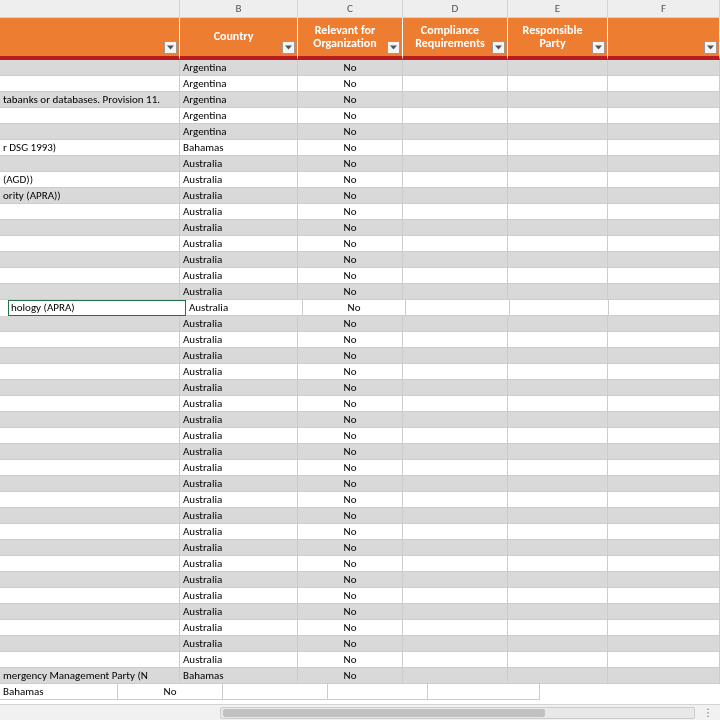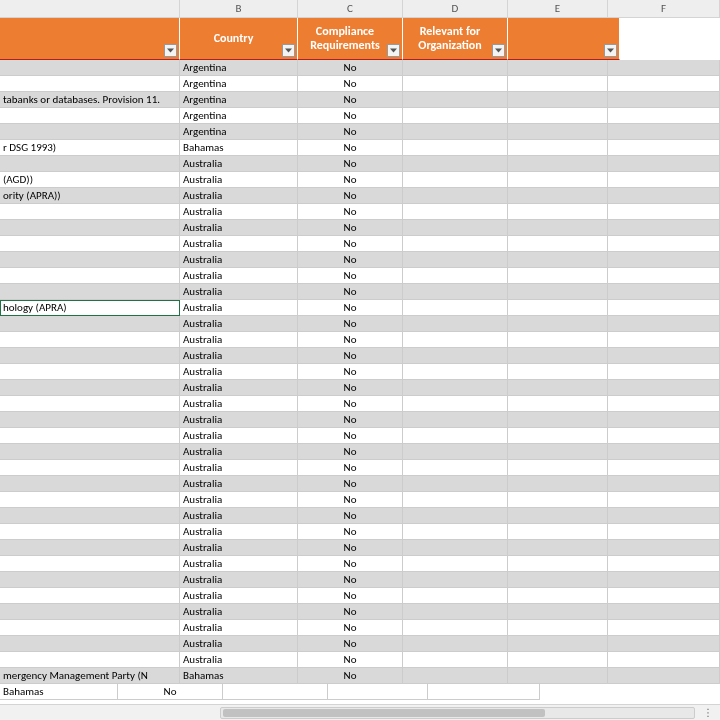--- a/index.html
+++ b/index.html
@@ -7,31 +7,31 @@
   .sheet { width: 720px; height: 720px; display: flex; flex-direction: column; }
   .col-letters { display: flex; height: 18px; background: #fff; border-bottom: 1px solid #d4d4d4; }
   .col-letter { text-align: center; color: #555; font-size: 11px; line-height: 18px; border-right: 1px solid #d4d4d4; background: #eee; }
   .w-a { width: 180px; }
   .w-b { width: 118px; }
   .w-c { width: 105px; }
   .w-d { width: 105px; }
   .w-e { width: 100px; }
   .w-f { width: 112px; }
   .hdr { display: flex; height: 42px; }
-  .hdr-cell { background: #ED7D31; color: #fff; font-weight: bold; font-size: 12px; display: flex; align-items: center; justify-content: center; text-align: center; border-right: 1px solid #fff; border-bottom: 1px solid #b91c1c; position: relative; padding: 2px 14px 2px 4px; line-height: 1.1; }
+  .hdr-cell { background: #ED7D31; color: #fff; font-weight: bold; font-size: 12px; display: flex; align-items: center; justify-content: center; text-align: center; border-right: 1px solid #fff; border-bottom: 4px solid #b91c1c; position: relative; padding: 2px 14px 2px 4px; line-height: 1.1; }
   .hdr-cell.first { justify-content: flex-start; }
   .filter-btn { position: absolute; right: 2px; bottom: 2px; width: 13px; height: 13px; background: #f3f3f3; border: 1px solid #999; display: flex; align-items: center; justify-content: center; cursor: pointer; }
   .filter-btn svg { width: 7px; height: 5px; }
   .rows { flex: 1; overflow: hidden; }
   .row { display: flex; height: 16px; }
   .row.alt { background: #d9d9d9; }
   .cell { border-right: 1px solid #ccc; border-bottom: 1px solid #ccc; padding: 0 3px; line-height: 16px; white-space: nowrap; overflow: hidden; font-size: 11px; color: #000; }
   .cell.center { text-align: center; }
   .cell.trunc { text-overflow: clip; }
-  .cell.sel { outline: 1px solid #217346; outline-offset: -1px; }
+  .cell.sel { outline: 1px solid #217346; outline-offset: -1px; margin-left: 8px; }
   .scrollbar-h { height: 16px; background: #f1f1f1; border-top: 1px solid #d4d4d4; display: flex; align-items: center; justify-content: flex-end; padding-right: 6px; gap: 4px; }
   .sb-track { flex: 1; margin: 0 4px 0 220px; height: 12px; background: #e8e8e8; border: 1px solid #ccc; position: relative; border-radius: 2px; }
   .sb-thumb { position: absolute; left: 2px; top: 1px; width: 68%; height: 8px; background: #c1c1c1; border-radius: 2px; }
   .dots { font-size: 10px; color: #666; letter-spacing: 1px; }
 </style>
 </head>
 <body>
 <div class="sheet">
 
   <div class="col-letters">
@@ -53,30 +53,38 @@
         </span>
     </div>
     <div class="hdr-cell w-b">
       <span>Country</span>
       <span class="filter-btn">
           <svg viewBox="0 0 10 6">
             <path d="M0 0 L5 6 L10 0 Z" fill="#555"></path>
           </svg>
         </span>
     </div>
+    <div class="hdr-cell w-c">
+      <span>Relevant for Organization</span>
+      <span class="filter-btn">
+          <svg viewBox="0 0 10 6">
+            <path d="M0 0 L5 6 L10 0 Z" fill="#555"></path>
+          </svg>
+        </span>
+    </div>
     <div class="hdr-cell w-d">
       <span>Compliance Requirements</span>
       <span class="filter-btn">
           <svg viewBox="0 0 10 6">
             <path d="M0 0 L5 6 L10 0 Z" fill="#555"></path>
           </svg>
         </span>
     </div>
-    <div class="hdr-cell w-c">
-      <span>Relevant for Organization</span>
+    <div class="hdr-cell w-e">
+      <span>Responsible Party</span>
       <span class="filter-btn">
           <svg viewBox="0 0 10 6">
             <path d="M0 0 L5 6 L10 0 Z" fill="#555"></path>
           </svg>
         </span>
     </div>
     <div class="hdr-cell w-f">
       <span class="filter-btn">
           <svg viewBox="0 0 10 6">
             <path d="M0 0 L5 6 L10 0 Z" fill="#555"></path>

